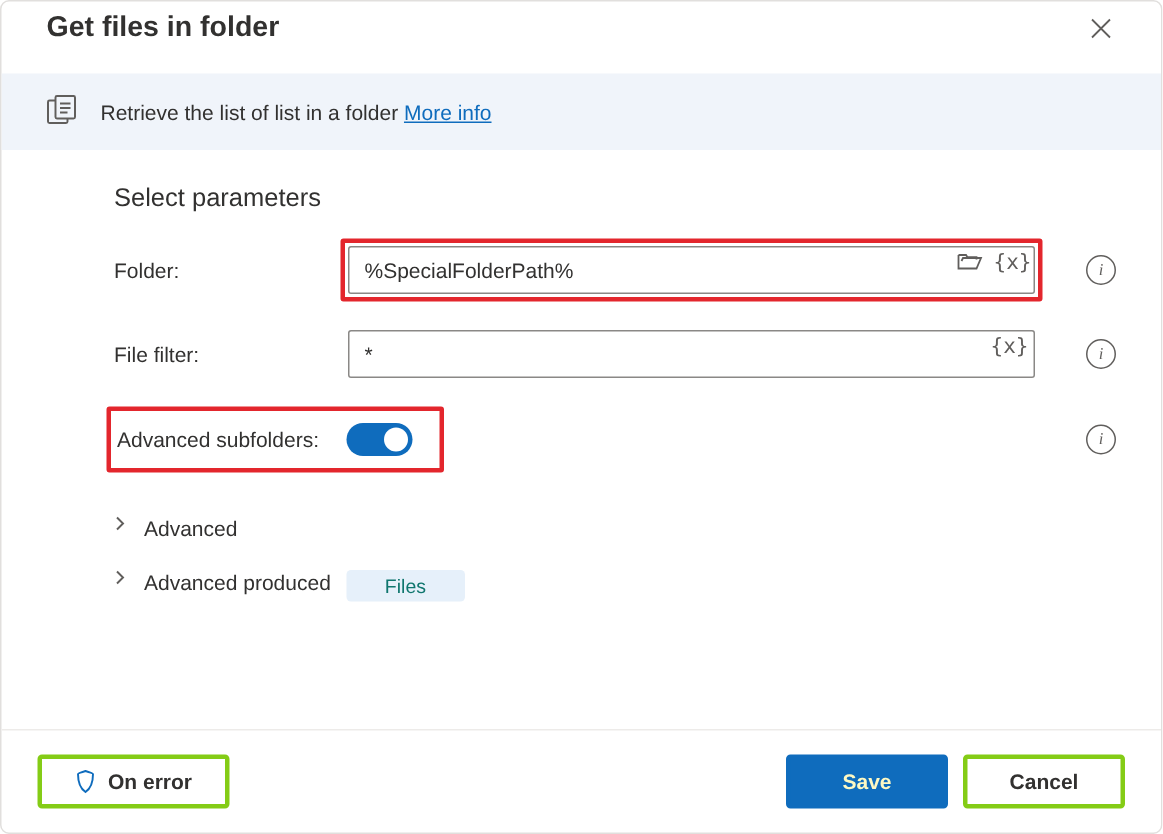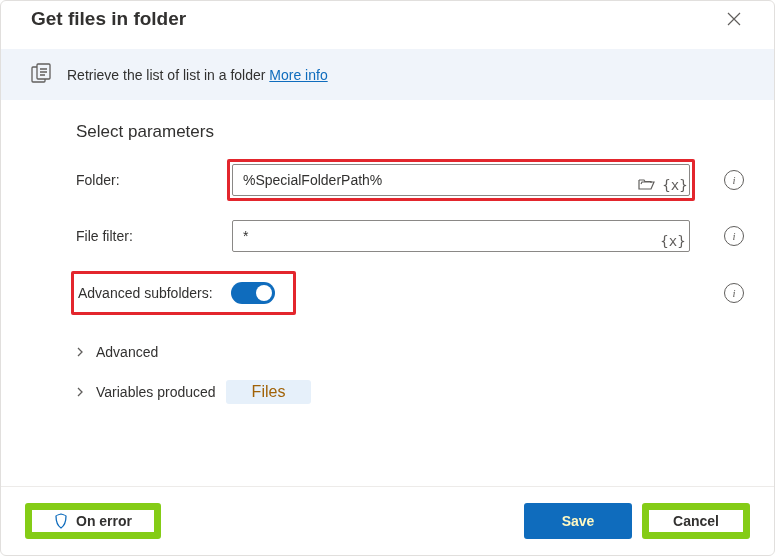--- a/index.html
+++ b/index.html
@@ -71,21 +71,21 @@
   }
   .form-label {
     width: 130px;
     flex-shrink: 0;
     color: #323130;
   }
   .input-wrap {
     flex: 1;
     position: relative;
     display: flex;
-    align-items: flex-end;
+    align-items: flex-start;
   }
   .text-input {
     width: 100%;
     height: 32px;
     border: 1px solid #8a8886;
     border-radius: 2px;
     padding: 4px 60px 4px 10px;
     font-size: 14px;
     font-family: inherit;
     color: #323130;
@@ -153,57 +153,56 @@
     position: absolute;
     width: 16px;
     height: 16px;
     border-radius: 50%;
     background: #fff;
     top: 3px;
     right: 3px;
   }
   .expand-row {
     display: flex;
-    align-items: center;
     gap: 10px;
     padding: 10px 0;
     cursor: pointer;
   }
   .chevron {
     width: 10px;
     display: inline-flex;
     color: #605e5c;
   }
   .badge {
     display: inline-block;
     background: #e6f0fa;
-    color: #a16207;
+    color: #0f766e;
     padding: 3px 26px;
     border-radius: 3px;
-    font-size: 16px;
+    font-size: 13px;
   }
   .footer {
     border-top: 1px solid #edebe9;
     padding: 16px 24px;
     display: flex;
     justify-content: space-between;
     align-items: center;
   }
   .btn {
     height: 36px;
     padding: 0 22px;
     border-radius: 3px;
     font-size: 14px;
     font-family: inherit;
     font-weight: 600;
     cursor: pointer;
     display: inline-flex;
     align-items: center;
     gap: 8px;
-    border: 7px solid #84cc16;
+    border: 3px solid #84cc16;
     background: #fff;
     color: #323130;
   }
   .btn-primary {
     background: #0f6cbd;
     border-color: #0f6cbd;
     color: #fef9c3;
     min-width: 108px;
     justify-content: center;
   }
@@ -288,21 +287,21 @@
       </span>
       <span>Advanced</span>
     </div>
 
     <div class="expand-row">
       <span class="chevron">
         <svg width="8" height="10" viewBox="0 0 8 10">
             <path d="M2 1 L6 5 L2 9" stroke="currentColor" stroke-width="1.3" fill="none"></path>
           </svg>
       </span>
-      <span>Variables produced</span>
+      <span>Advanced produced</span>
       <span class="badge">Files</span>
     </div>
   </div>
 
   <div class="footer">
     <button class="btn">
       <svg width="14" height="16" viewBox="0 0 14 16" fill="none" stroke="#0f6cbd" stroke-width="1.3">
         <path d="M7 1 C7 1 2 2.5 2 3 C2 9 4 13 7 15 C10 13 12 9 12 3 C12 2.5 7 1 7 1 Z"></path>
       </svg>
       <span>On error</span>

